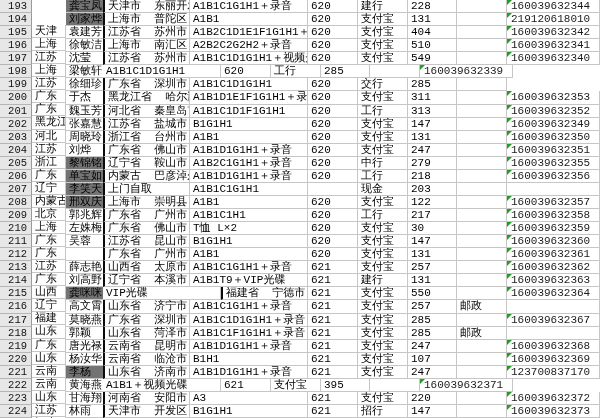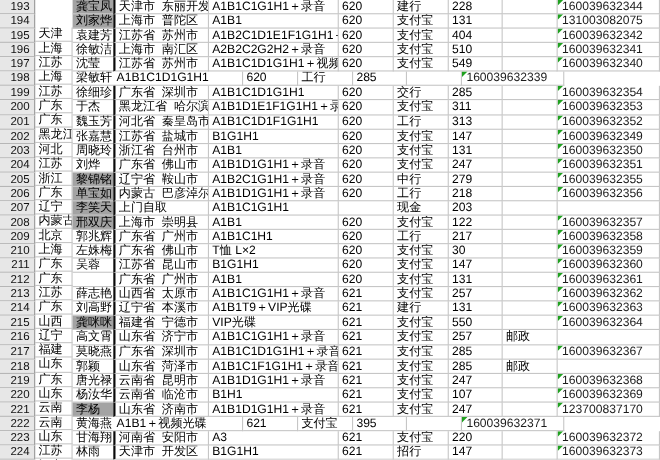--- a/index.html
+++ b/index.html
@@ -1,36 +1,36 @@
 <!DOCTYPE html>
 <html style="--flag-green: #1fa11f;"><head>
 <meta charset="utf-8">
 <style>
   html,body{margin:0;padding:0;}
   body{
     width:600px;height:418px;overflow:hidden;background:#ffffff;
     font-family:"Liberation Sans","DejaVu Sans",sans-serif;
     -webkit-font-smoothing:antialiased;
   }
-  #sheet{width:600px;height:350px;}
+  #sheet{width:600px;height:350px;font-family:Liberation Mono, monospace;}
   .row{display:flex;height:13.0625px;box-sizing:border-box;}
   .cell{
     box-sizing:border-box;height:100%;overflow:hidden;
     white-space:pre;font-size:11px;line-height:12px;color:#000;
     border-right:1px solid #c6c6c6;border-bottom:1px solid #c6c6c6;
     padding:0 0 0 3px;flex:none;
   }
   .rh{
     width:32px;background:#e7e7e7;text-align:right;padding:0 4px 0 0;
     border-right:1px solid #9a9a9a;border-bottom:1px solid #b6b6b6;
     color:#111;font-size:10.5px;
   }
   .c-prov{width:34px;margin-top:25px;}
   .c-name{width:37px;border-right:none;}
-  .c-name.hl{background:#a3a3a3;}
+  .c-name.hl{background:#737373;}
   .c-addr{width:87px;border-left:2px solid #0a0a0a;}
   .c-prod{width:118px;}
   .c-batch{width:50px;}
   .c-pay{width:50px;}
   .c-amt{width:49px;}
   .c-post{width:50px;}
   .c-track{width:93px;position:relative;padding-left:4px;color:#1b1b1b;}
   .c-track.flag::before{
     content:'';position:absolute;top:0;left:0;width:0;height:0;
     border-top:5px solid var(--flag-green,#1fa11f);
@@ -56,21 +56,21 @@
     <div class="row">
     <div class="cell rh">194</div>
     <div class="cell c-prov">上海</div>
     <div class="cell c-name hl">刘家烨</div>
     <div class="cell c-addr">上海市  普陀区</div>
     <div class="cell c-prod">A1B1</div>
     <div class="cell c-batch">620</div>
     <div class="cell c-pay">支付宝</div>
     <div class="cell c-amt">131</div>
     <div class="cell c-post"></div>
-    <div class="cell c-track flag">131003082075</div>
+    <div class="cell c-track flag">219120618010</div>
   </div>
     <div class="row">
     <div class="cell rh">195</div>
     <div class="cell c-prov">江苏</div>
     <div class="cell c-name">袁建芳</div>
     <div class="cell c-addr">江苏省  苏州市</div>
     <div class="cell c-prod">A1B2C1D1E1F1G1H1＋录音</div>
     <div class="cell c-batch">620</div>
     <div class="cell c-pay">支付宝</div>
     <div class="cell c-amt">404</div>
@@ -115,21 +115,20 @@
     <div class="row">
     <div class="cell rh">199</div>
     <div class="cell c-prov">广东</div>
     <div class="cell c-name">徐细珍</div>
     <div class="cell c-addr">广东省  深圳市</div>
     <div class="cell c-prod">A1B1C1D1G1H1</div>
     <div class="cell c-batch">620</div>
     <div class="cell c-pay">交行</div>
     <div class="cell c-amt">285</div>
     <div class="cell c-post"></div>
-    <div class="cell c-track flag">160039632354</div>
   </div>
     <div class="row">
     <div class="cell rh">200</div>
     <div class="cell c-prov">黑龙江</div>
     <div class="cell c-name">于杰</div>
     <div class="cell c-addr">黑龙江省  哈尔滨市</div>
     <div class="cell c-prod">A1B1D1E1F1G1H1＋录音</div>
     <div class="cell c-batch">620</div>
     <div class="cell c-pay">支付宝</div>
     <div class="cell c-amt">311</div>
@@ -301,22 +300,22 @@
     <div class="cell c-batch">621</div>
     <div class="cell c-pay">建行</div>
     <div class="cell c-amt">131</div>
     <div class="cell c-post"></div>
     <div class="cell c-track flag">160039632363</div>
   </div>
     <div class="row">
     <div class="cell rh">215</div>
     <div class="cell c-prov">福建</div>
     <div class="cell c-name hl">龚咪咪</div>
+    <div class="cell c-prod">VIP光碟</div>
     <div class="cell c-addr">福建省  宁德市</div>
-    <div class="cell c-prod">VIP光碟</div>
     <div class="cell c-batch">621</div>
     <div class="cell c-pay">支付宝</div>
     <div class="cell c-amt">550</div>
     <div class="cell c-post"></div>
     <div class="cell c-track flag">160039632364</div>
   </div>
     <div class="row">
     <div class="cell rh">216</div>
     <div class="cell c-prov">山东</div>
     <div class="cell c-name">高文霄</div>

